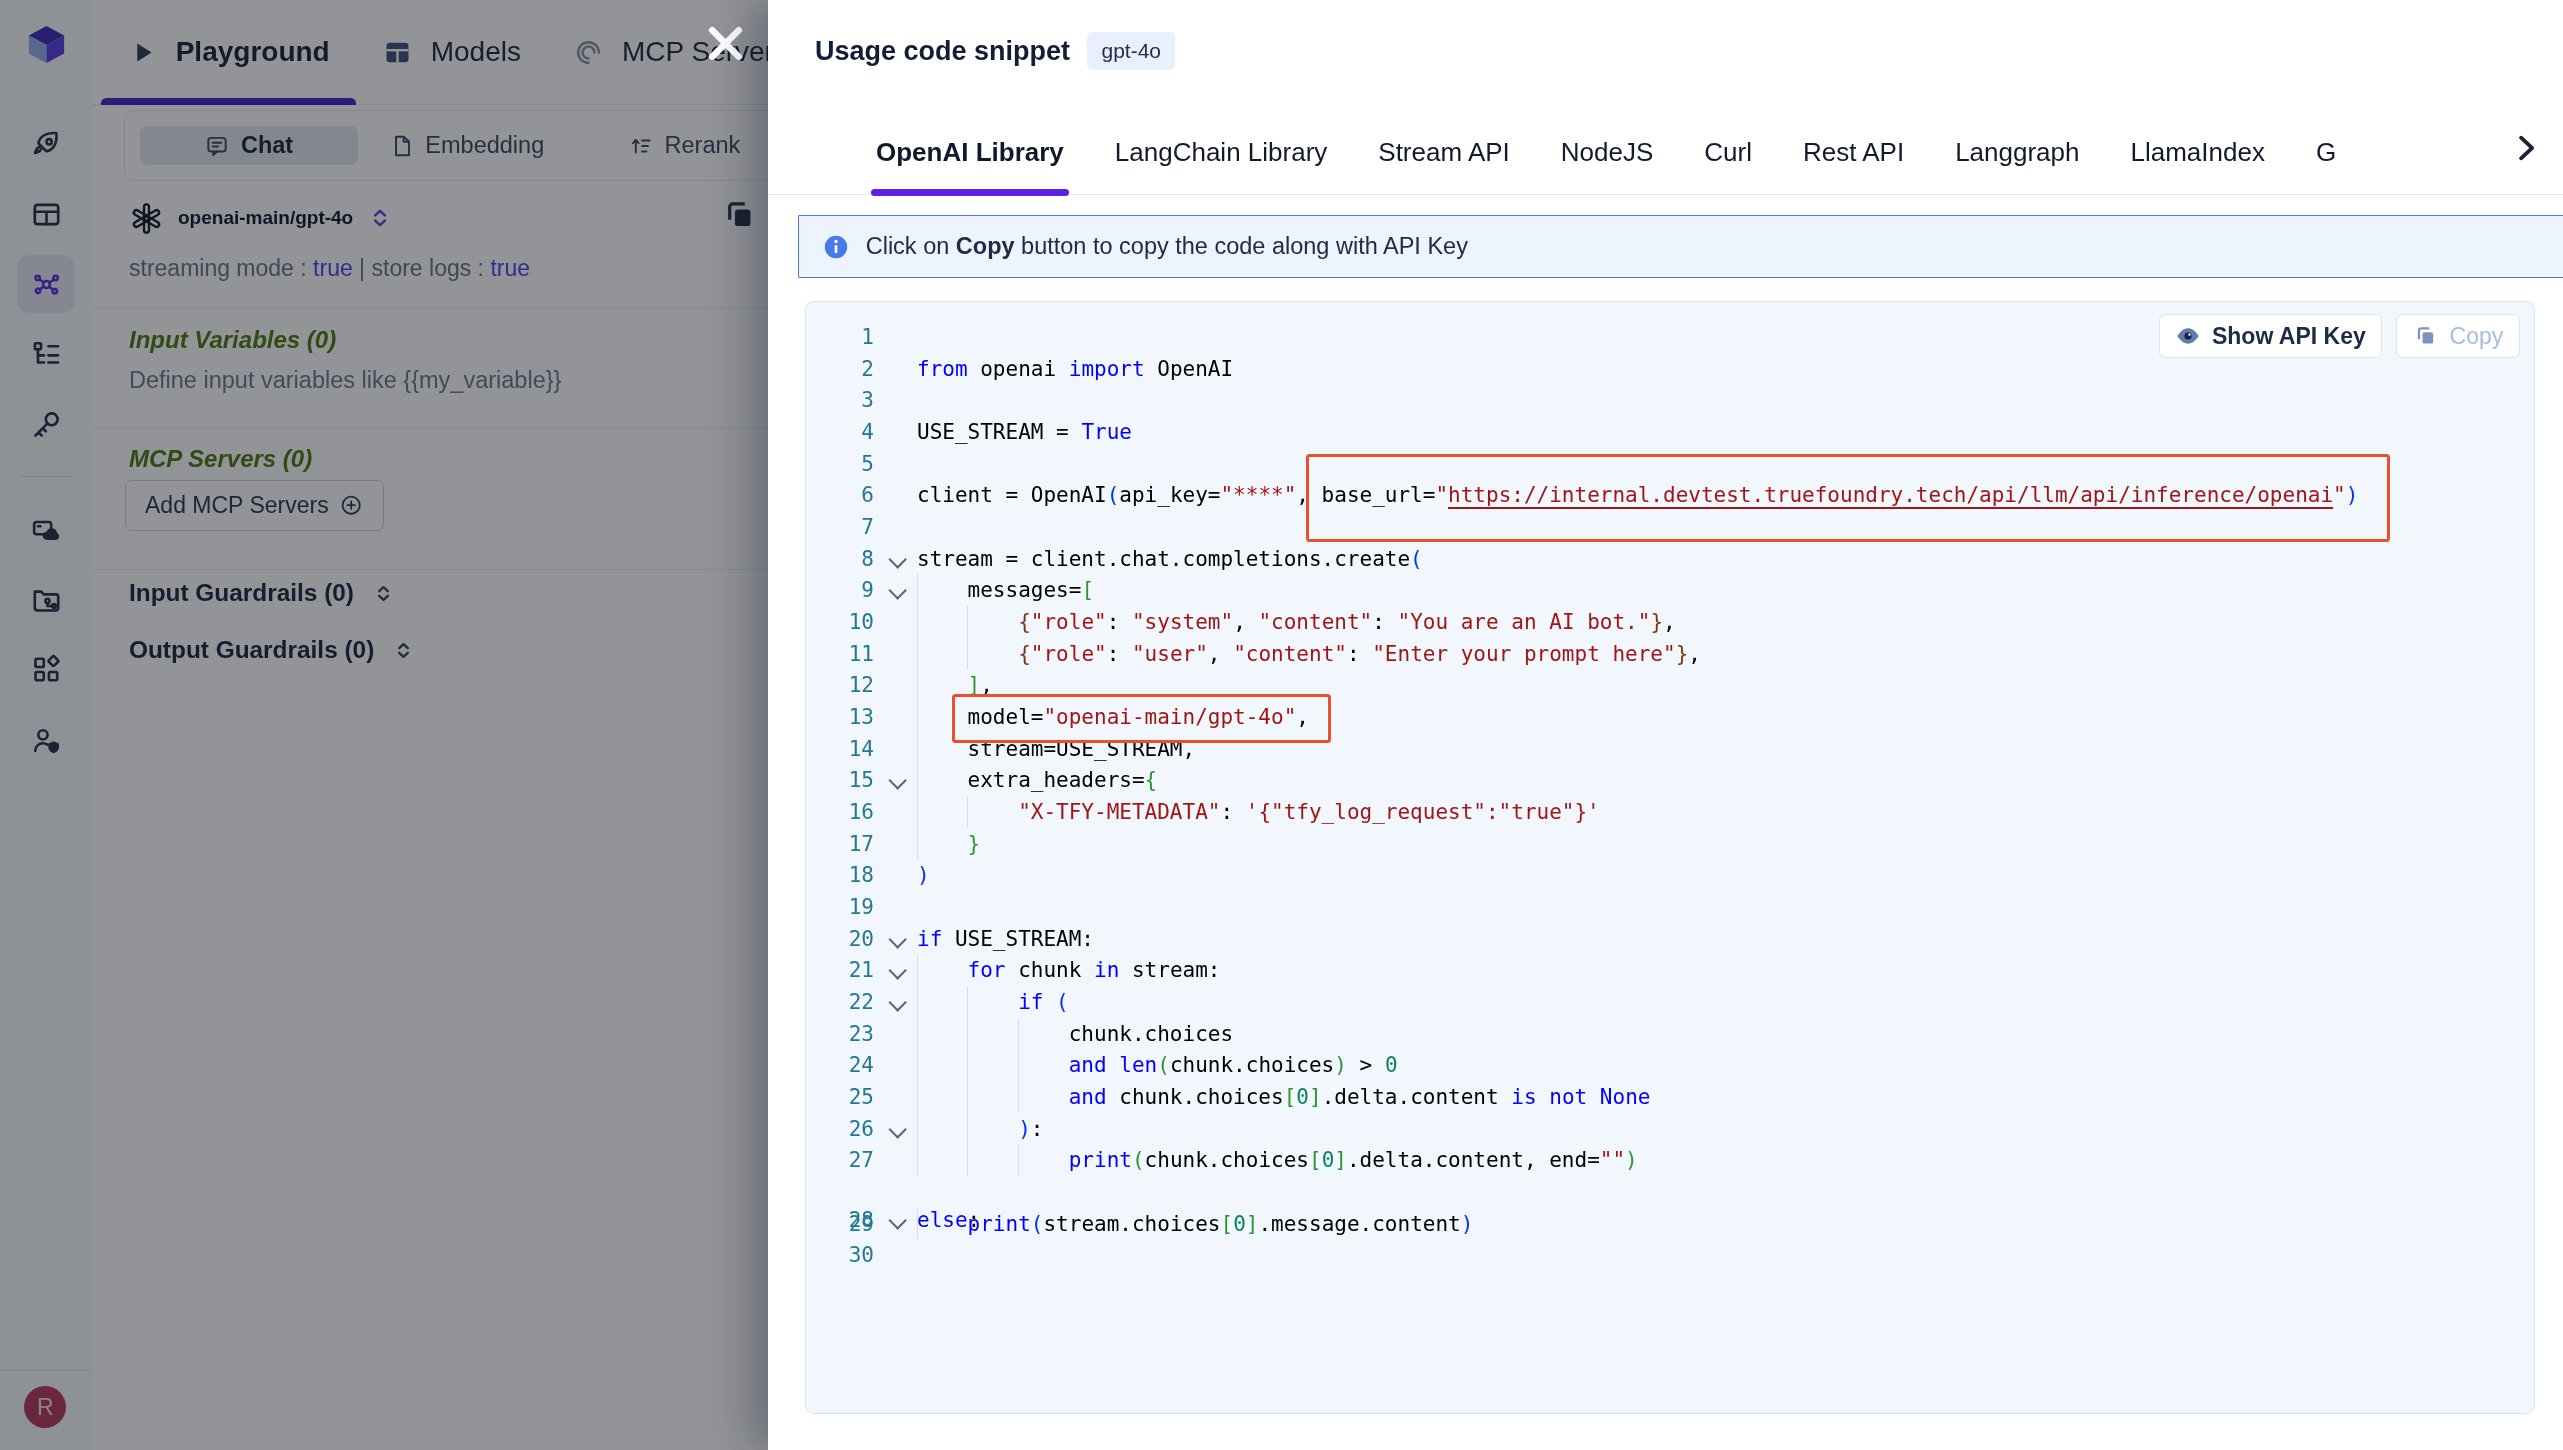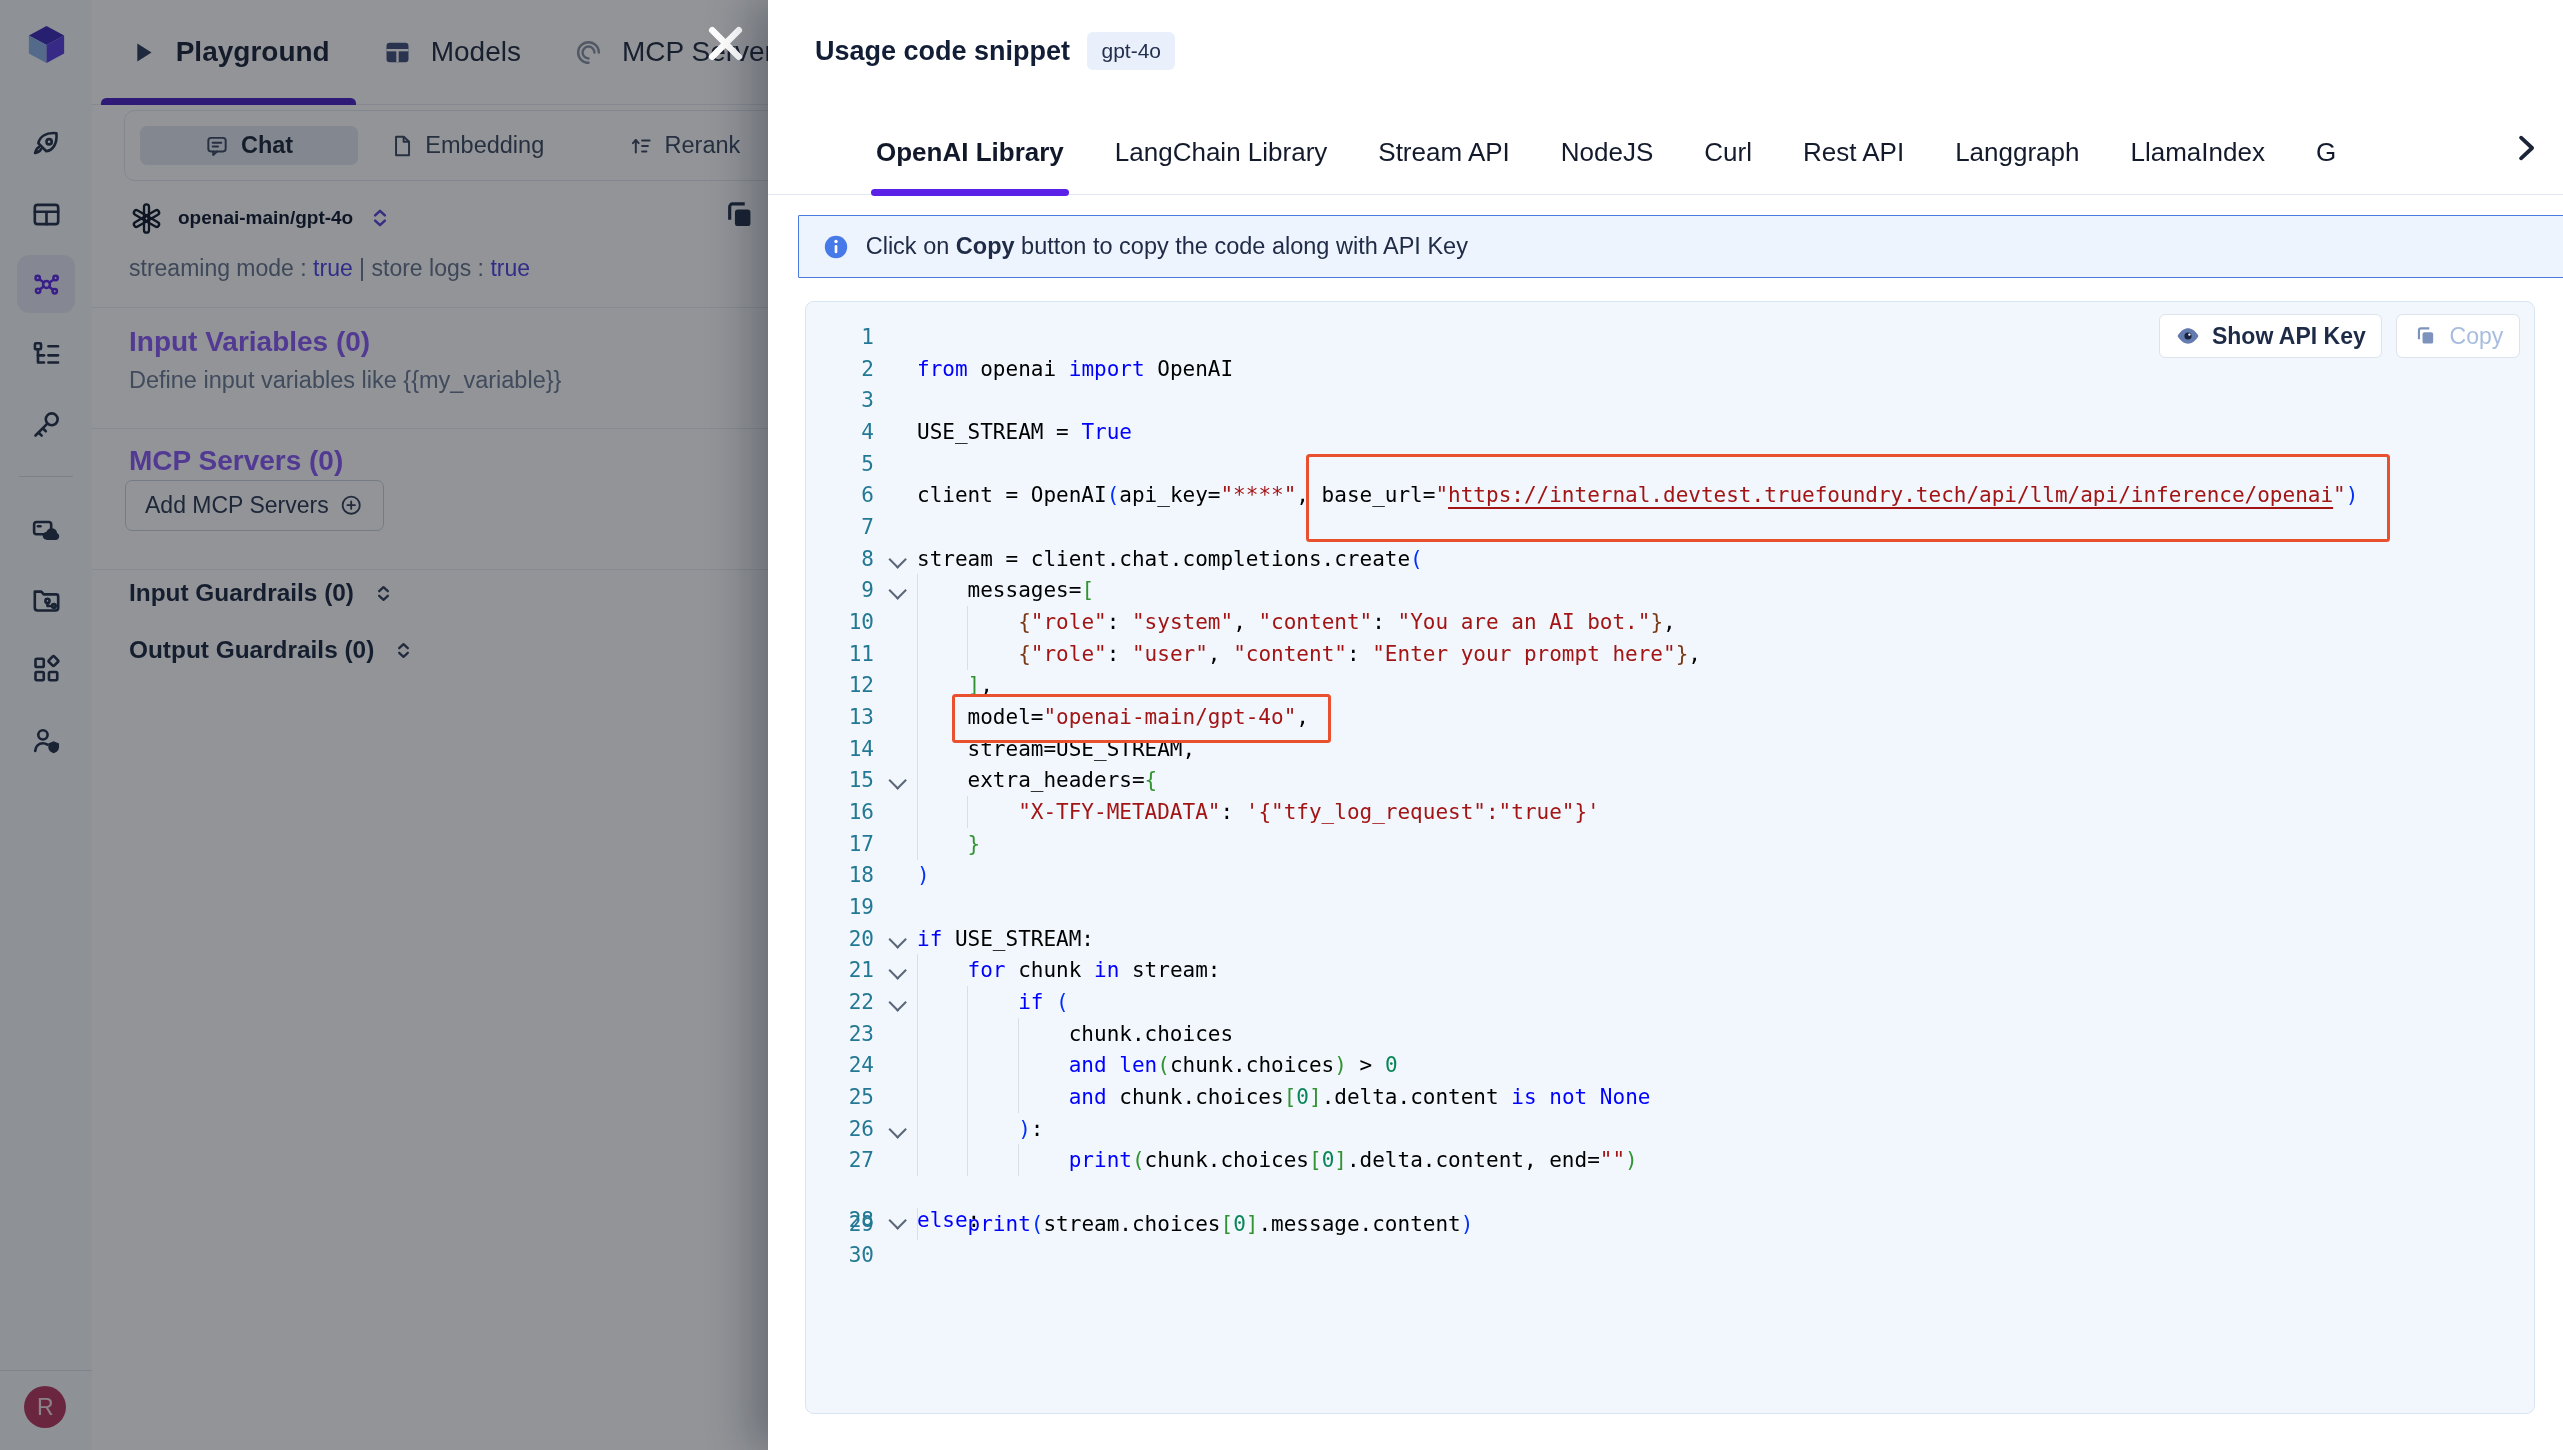--- a/index.html
+++ b/index.html
@@ -37,21 +37,21 @@
              border-radius:10.5px;display:flex;align-items:stretch;padding:15px;box-sizing:border-box;}
   .mode-tab{flex:1;display:flex;align-items:center;justify-content:center;gap:10.5px;font-size:23.5px;
             color:#3c4a61;border-radius:7px;white-space:nowrap;}
   .mode-tab.active{background:#e2e8f0;color:#1c2638;font-weight:600;}
   #model-row{position:absolute;left:37px;top:92px;width:610px;height:42px;display:flex;align-items:center;gap:14px;}
   #model-name{font-size:19px;font-weight:600;color:#101a2e;}
   #model-copy{position:absolute;left:629px;top:91px;width:38px;height:38px;}
   #meta-row{position:absolute;left:37px;top:150px;font-size:23px;color:#66758c;}
   #meta-row .v{color:#4f46e5;}
   .h-div{position:absolute;left:0;width:677px;border-top:1.7px solid #e9edf2;}
-  .sec-title{position:absolute;left:37px;font-size:28px;font-weight:600;color:#8b5cf6;white-space:nowrap;}
+  .sec-title{position:absolute;left:37px;font-size:24px;font-weight:600;color:#4d7c0f;white-space:nowrap;font-style:italic;}
   #iv-hint{position:absolute;left:37px;top:262px;font-size:23.5px;color:#6b7a93;}
   #mcp-btn{position:absolute;left:33px;top:375px;height:51px;display:flex;align-items:center;gap:10.5px;
            padding:0 19px;border:1.7px solid #ccd4df;border-radius:7px;font-size:23px;font-weight:500;
            color:#2c3a52;background:#fff;}
   .guard-row{position:absolute;left:37px;display:flex;align-items:center;gap:18px;
              font-size:24.4px;font-weight:600;color:#1d2940;white-space:nowrap;}
 
   
   #overlay{position:absolute;left:0;top:0;width:768px;height:1451px;background:rgba(14,17,26,0.45);z-index:5;}
   #close-btn{position:absolute;left:697px;top:15.7px;width:56px;height:56px;display:flex;

